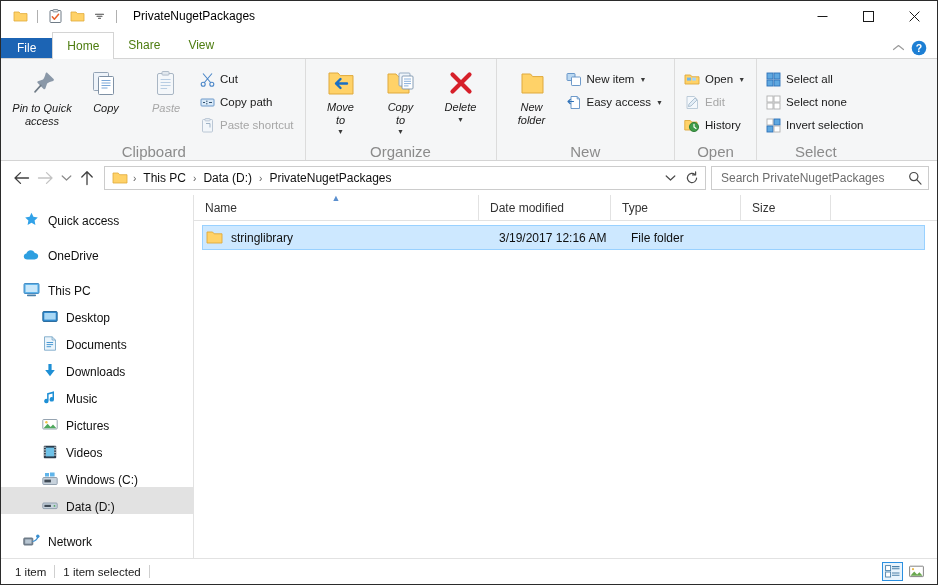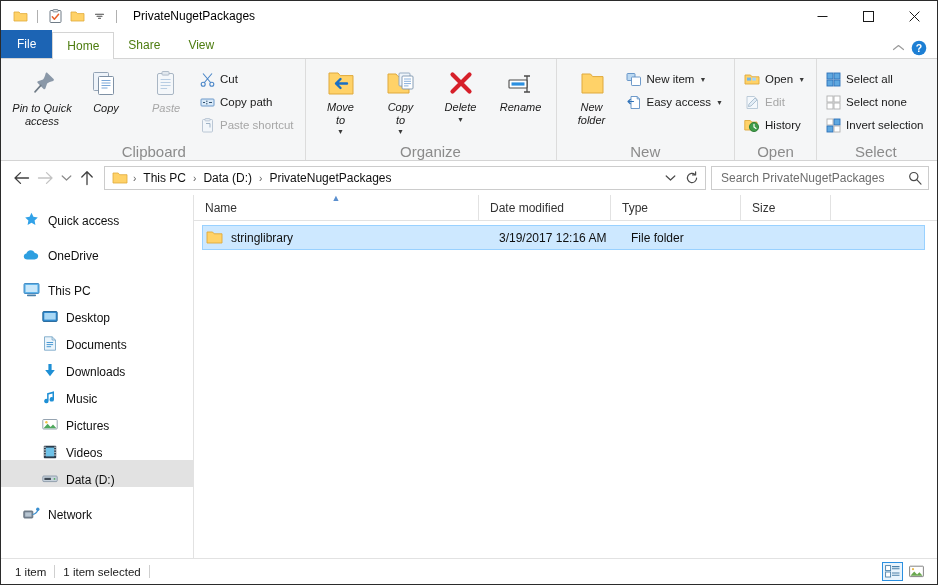--- a/index.html
+++ b/index.html
@@ -49,21 +49,21 @@
     position: relative;
   }
   .tab {
     height: 26px; padding: 0 14px;
     display: flex; align-items: center;
     font-size: 12px; color: #4d7c0f;
     white-space: nowrap;
   }
   .tab.file {
     background: #1c64b4; color: #ffffff;
-    height: 28px; padding: 0 16px;
+    height: 20px; padding: 0 16px;
   }
   .tab.active {
     background: #ffffff;
     border-left: 1px solid #d4d4d4;
     border-right: 1px solid #d4d4d4;
     border-top: 1px solid #d4d4d4;
     margin-bottom: -1px; height: 27px;
   }
   .tabbar-right { margin-left: auto; display: flex; align-items: center; gap: 6px; padding-right: 10px; padding-bottom: 2px; }
 
@@ -365,28 +365,20 @@
           <span class="lbl">Copy
 to</span>
           <span class="caret">▼</span>
         </div>
         <div class="big-btn">
           <svg width="30" height="30" viewBox="0 0 30 30">
             <path d="M6.5 5.5l17 17M23.5 5.5l-17 17" stroke="#d6202a" stroke-width="4.2" stroke-linecap="round"></path>
           </svg>
           <span class="lbl">Delete</span>
           <span class="caret">▼</span>
-        </div>
-        <div class="big-btn">
-          <svg width="32" height="30" viewBox="0 0 32 30">
-            <path d="M22 7v16M19 7h6M19 23h6" stroke="#4a4a4a" stroke-width="1.3"></path>
-            <rect x="4" y="11" width="18" height="8" rx="0.8" fill="#ffffff" stroke="#4a4a4a" stroke-width="1.1"></rect>
-            <rect x="6.5" y="13.4" width="13" height="3.2" fill="#2a8fe0"></rect>
-          </svg>
-          <span class="lbl">Rename</span>
         </div>
       </div>
       <div class="group-label">Organize</div>
     </div>
 
     <div class="group">
       <div class="group-body">
         <div class="big-btn">
           <svg width="30" height="30" viewBox="0 0 30 30">
             <path d="M5 5h8.5l2.2 2.6H26V24H5z" fill="#ffd268" stroke="#dfa93c" stroke-width="1"></path>
@@ -643,20 +635,30 @@
             <rect x="1.3" y="9.4" width="1.3" height="1.3" fill="#e8e8e8"></rect>
             <rect x="11.4" y="1.6" width="1.3" height="1.3" fill="#e8e8e8"></rect>
             <rect x="11.4" y="4.2" width="1.3" height="1.3" fill="#e8e8e8"></rect>
             <rect x="11.4" y="6.8" width="1.3" height="1.3" fill="#e8e8e8"></rect>
             <rect x="11.4" y="9.4" width="1.3" height="1.3" fill="#e8e8e8"></rect>
           </svg>
         </span>
         <span>Videos</span>
       </div>
 
+      <div class="nav-item child">
+        <span class="nav-ico">
+          <svg width="16" height="14" viewBox="0 0 16 14">
+            <rect x="0.8" y="5.5" width="14.4" height="7" rx="1" fill="#c7d2dc" stroke="#8a99a8" stroke-width="0.9"></rect>
+            <rect x="2.4" y="7.6" width="6.5" height="2.8" fill="#3f4a55"></rect>
+            <path d="M3 1h4v3.5H3zM8 0.6h4.6v3.9H8z" fill="#5fb4ea"></path>
+          </svg>
+        </span>
+        <span>Windows (C:)</span>
+      </div>
 
       <div class="nav-item child selected">
         <span class="nav-ico">
           <svg width="16" height="11" viewBox="0 0 16 11">
             <rect x="0.8" y="3" width="14.4" height="5.6" rx="1" fill="#c7d2dc" stroke="#8a99a8" stroke-width="0.9"></rect>
             <rect x="2.4" y="4.8" width="6.5" height="2.2" fill="#3f4a55"></rect>
             <circle cx="12.5" cy="5.9" r="0.9" fill="#4fa85e"></circle>
           </svg>
         </span>
         <span>Data (D:)</span>

